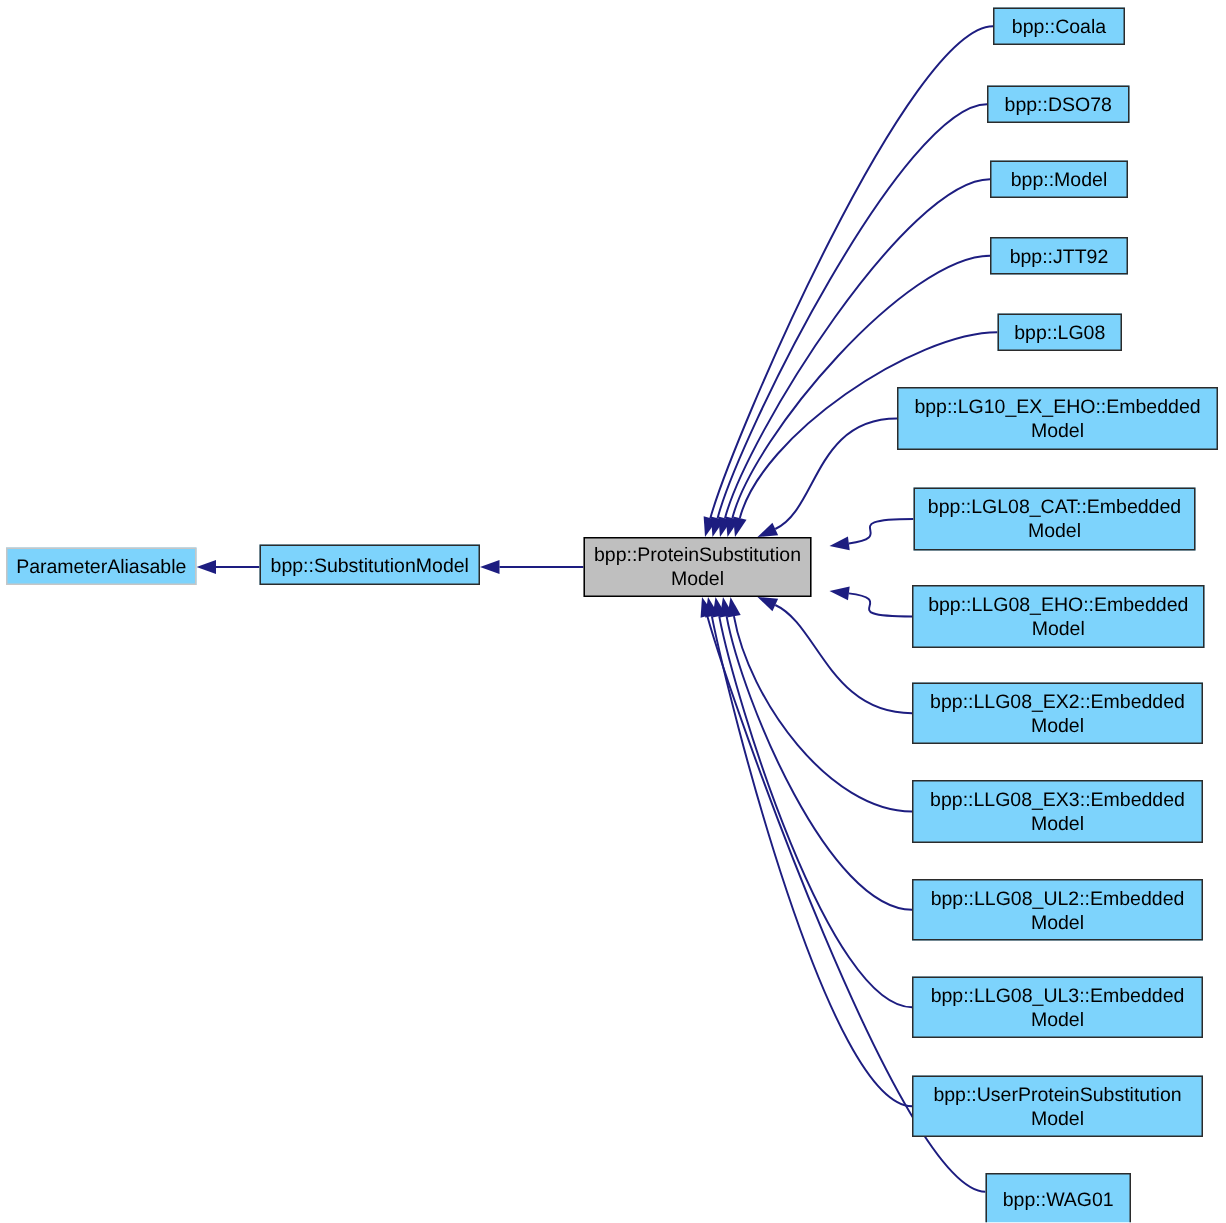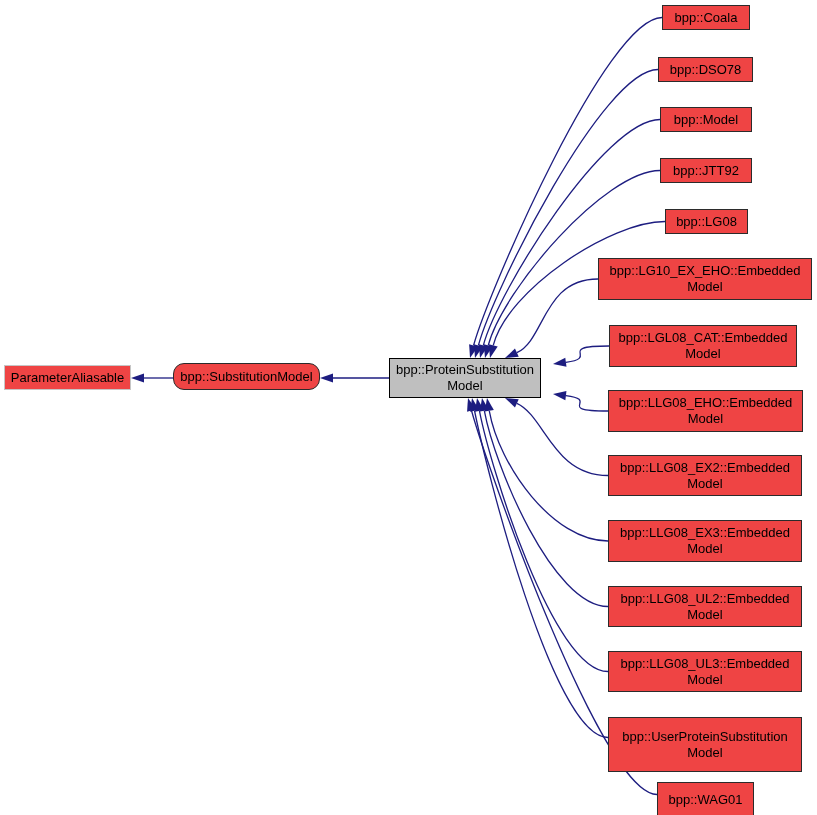--- a/index.html
+++ b/index.html
@@ -13,21 +13,21 @@
   }
   #edge-svg {
     position: absolute;
     left: 0; top: 0;
     width: 817px; height: 815px;
     z-index: 0;
   }
   .node {
     position: absolute;
     box-sizing: border-box;
-    background: #ef4444;
+    background: #7dd3fc;
     border: 1px solid #2b2b2b;
     display: flex;
     flex-direction: column;
     align-items: center;
     justify-content: center;
     text-align: center;
     font-size: 13px;
     line-height: 16px;
     color: #000000;
     z-index: 1;
@@ -82,21 +82,21 @@
       <polygon points="472,398 479.06018086497465,409.8454145623463 470.03883864861814,411.64968300561765" fill="#1d1d80"></polygon>
       <path d="M 608 737.5 C 553 737.5, 485.6 466, 474.5495097567964 410.747548783982" fill="none" stroke="#1d1d80" stroke-width="1.3"></path>
       <polygon points="468,398 475.91326576799247,409.2933708380234 467.04927460513466,411.75703897005303" fill="#1d1d80"></polygon>
       <path d="M 657 794.5 C 602 794.5, 486.9 466, 471.48127018656356 410.5252049040382" fill="none" stroke="#1d1d80" stroke-width="1.3"></path>
     </svg>
 
   <div class="node external" style="left:4px; top:365px; width:127px; height:25px;">
     <span class="ln">ParameterAliasable</span>
   </div>
 
-  <div class="node" style="left:173px; top:363px; width:147px; height:27px;border-radius:11px;">
+  <div class="node" style="left:173px; top:363px; width:147px; height:27px;">
     <span class="ln">bpp::SubstitutionModel</span>
   </div>
 
   <div class="node focus" style="left:389px; top:358px; width:152px; height:40px;">
     <span class="ln">bpp::ProteinSubstitution</span>
     <span class="ln">Model</span>
   </div>
 
   <div class="node derived" style="left:662px; top:5px; width:88px; height:25px;">
     <span class="ln">bpp::Coala</span>
@@ -146,21 +146,21 @@
   <div class="node derived" style="left:608px; top:586px; width:194px; height:41px;">
     <span class="ln">bpp::LLG08_UL2::Embedded</span>
     <span class="ln">Model</span>
   </div>
 
   <div class="node derived" style="left:608px; top:651px; width:194px; height:41px;text-align:right;">
     <span class="ln">bpp::LLG08_UL3::Embedded</span>
     <span class="ln">Model</span>
   </div>
 
-  <div class="node derived" style="left:608px; top:717px; width:194px; height:55px;">
+  <div class="node derived" style="left:608px; top:717px; width:194px; height:41px;">
     <span class="ln">bpp::UserProteinSubstitution</span>
     <span class="ln">Model</span>
   </div>
 
   <div class="node derived" style="left:657px; top:782px; width:97px; height:36px;">
     <span class="ln">bpp::WAG01</span>
   </div>
 
 </div>
 

